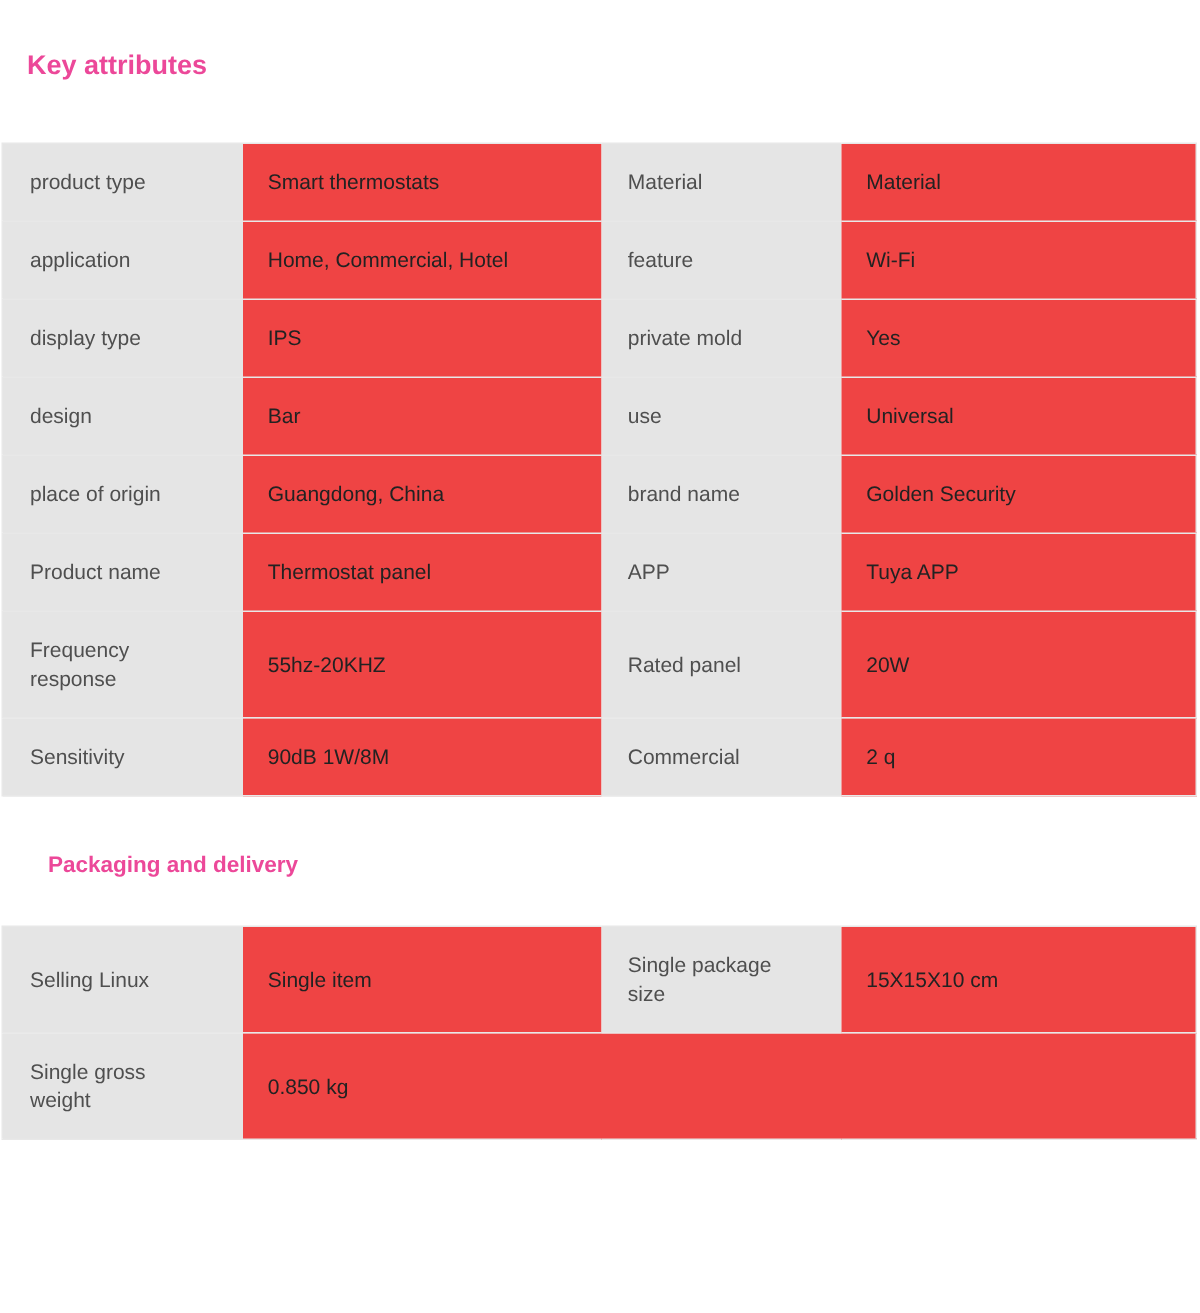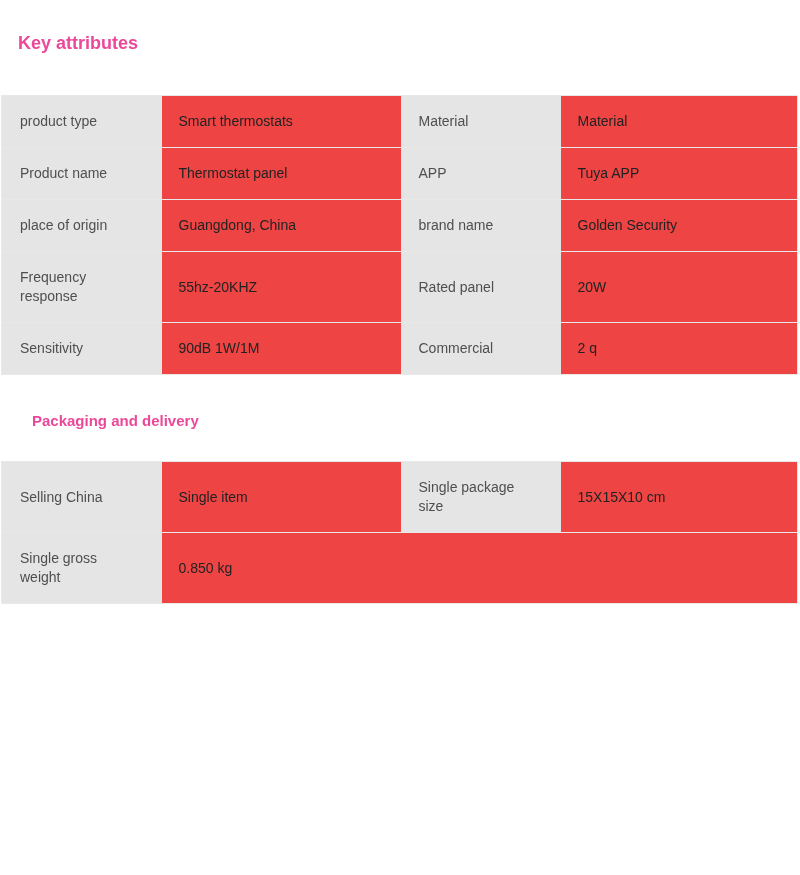--- a/index.html
+++ b/index.html
@@ -78,58 +78,76 @@
         <col class="c-value2">
     </colgroup>
     <tbody>
         <tr>
           <td class="label-cell">product type</td>
           <td class="value-cell">Smart thermostats</td>
           <td class="label-cell">Material</td>
           <td class="value-cell">Material</td>
         </tr>
         <tr>
-          <td class="label-cell">Product name</td>
-          <td class="value-cell">Thermostat panel</td>
-          <td class="label-cell">APP</td>
-          <td class="value-cell">Tuya APP</td>
+          <td class="label-cell">application</td>
+          <td class="value-cell">Home, Commercial, Hotel</td>
+          <td class="label-cell">feature</td>
+          <td class="value-cell">Wi-Fi</td>
+        </tr>
+        <tr>
+          <td class="label-cell">display type</td>
+          <td class="value-cell">IPS</td>
+          <td class="label-cell">private mold</td>
+          <td class="value-cell">Yes</td>
+        </tr>
+        <tr>
+          <td class="label-cell">design</td>
+          <td class="value-cell">Bar</td>
+          <td class="label-cell">use</td>
+          <td class="value-cell">Universal</td>
         </tr>
         <tr>
           <td class="label-cell">place of origin</td>
           <td class="value-cell">Guangdong, China</td>
           <td class="label-cell">brand name</td>
           <td class="value-cell">Golden Security</td>
+        </tr>
+        <tr>
+          <td class="label-cell">Product name</td>
+          <td class="value-cell">Thermostat panel</td>
+          <td class="label-cell">APP</td>
+          <td class="value-cell">Tuya APP</td>
         </tr>
         <tr>
           <td class="label-cell">Frequency response</td>
           <td class="value-cell">55hz-20KHZ</td>
           <td class="label-cell">Rated panel</td>
           <td class="value-cell">20W</td>
         </tr>
         <tr>
           <td class="label-cell">Sensitivity</td>
-          <td class="value-cell">90dB 1W/1M</td>
+          <td class="value-cell">90dB 1W/8M</td>
           <td class="label-cell">Commercial</td>
           <td class="value-cell">2 q</td>
         </tr>
       </tbody>
   </table>
 
   <h2 class="section-title small">Packaging and delivery</h2>
 
   <table class="attr-table">
     <colgroup>
       <col class="c-label1">
         <col class="c-value1">
         <col class="c-label2">
         <col class="c-value2">
     </colgroup>
     <tbody>
         <tr>
-          <td class="label-cell">Selling China</td>
+          <td class="label-cell">Selling Linux</td>
           <td class="value-cell">Single item</td>
           <td class="label-cell">Single package size</td>
           <td class="value-cell">15X15X10 cm</td>
         </tr>
         <tr>
           <td class="label-cell">Single gross weight</td>
           <td class="value-cell" colspan="3">0.850 kg</td>
         </tr>
       </tbody>
   </table>

